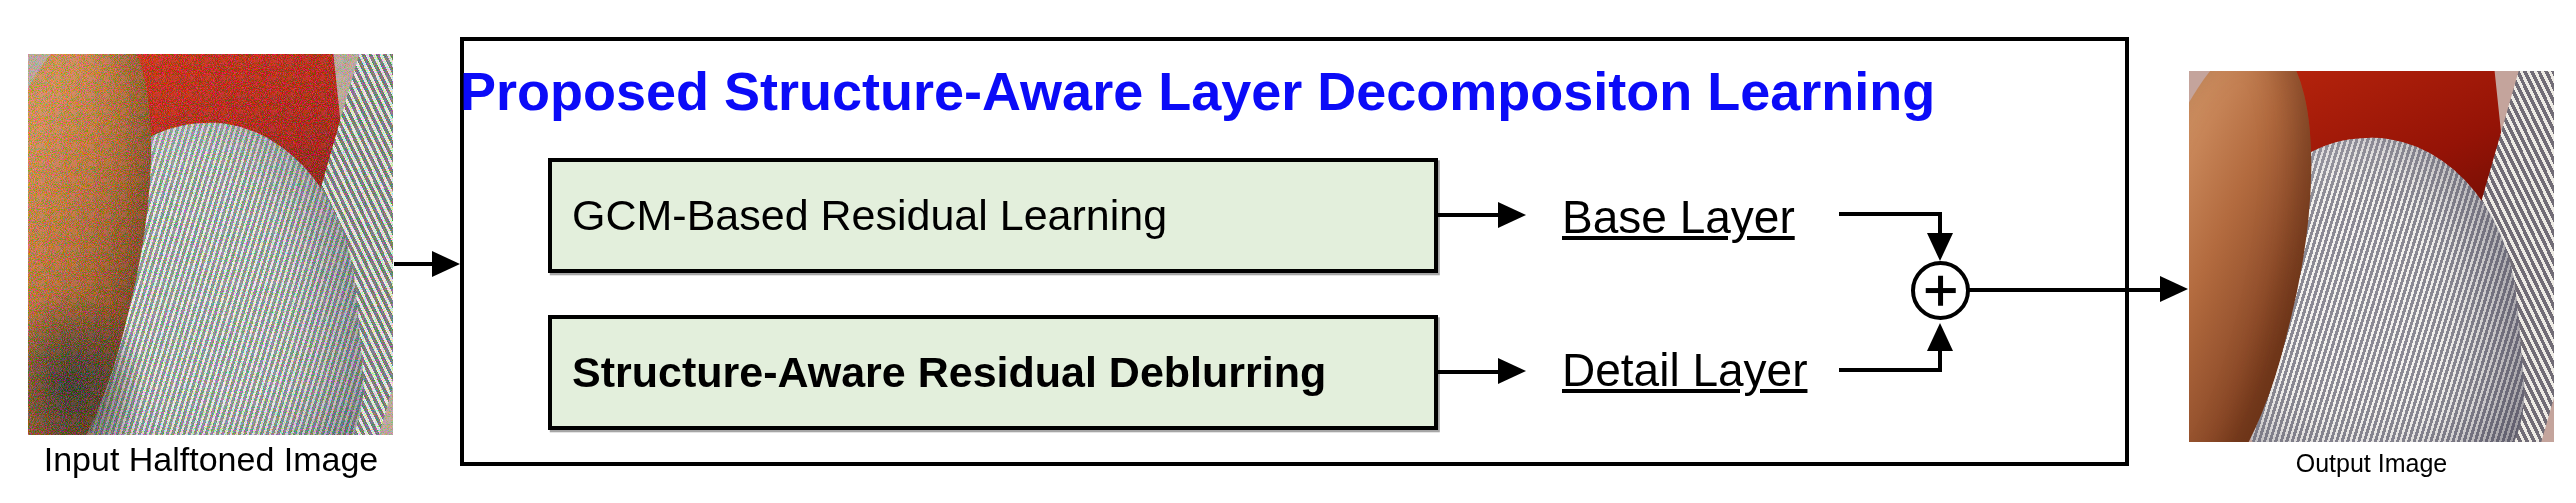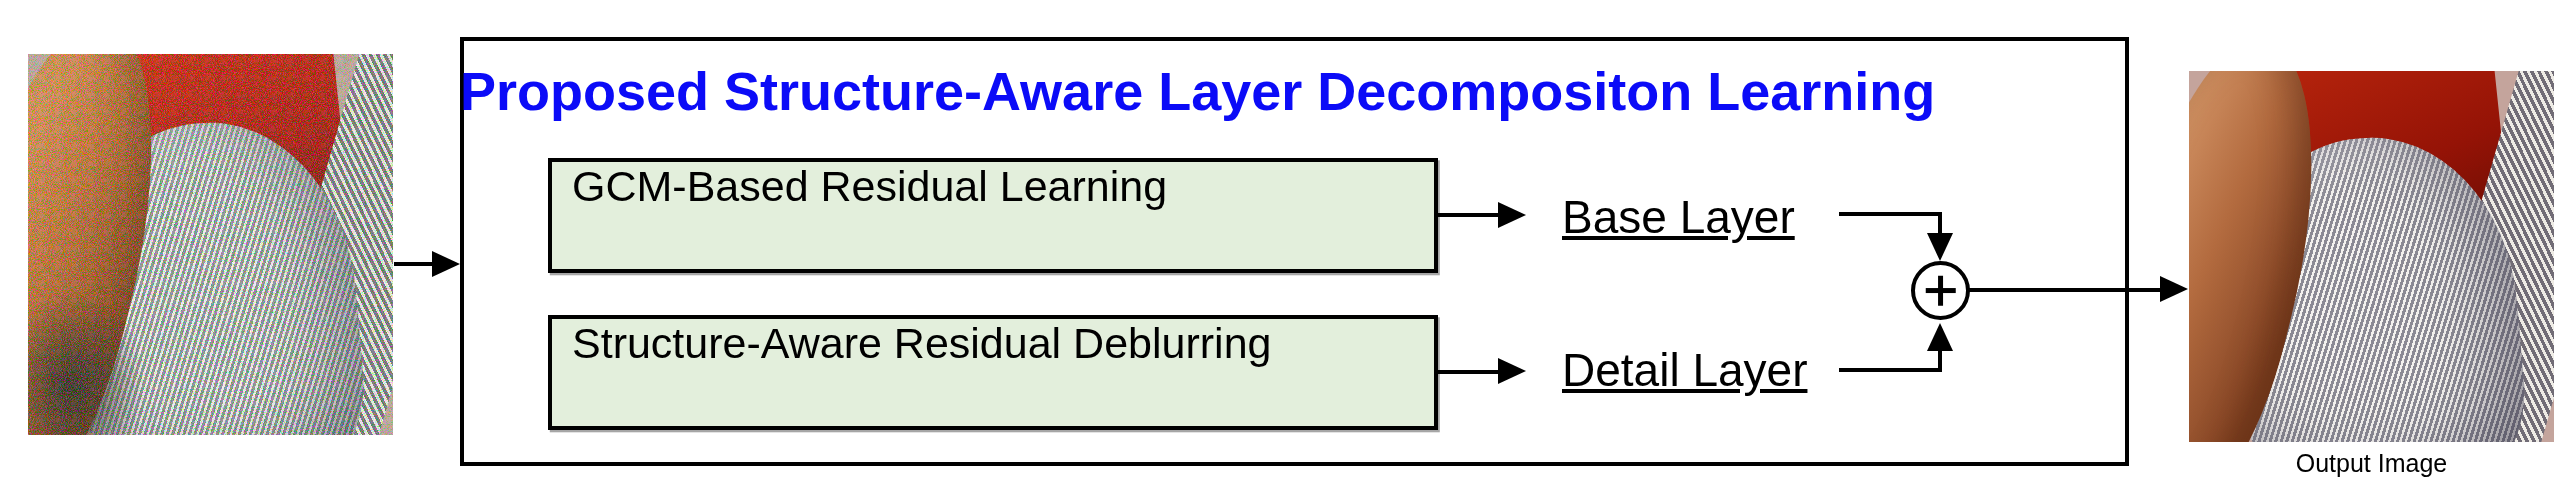--- a/index.html
+++ b/index.html
@@ -41,25 +41,25 @@
   .caption.input-cap{left:10.5px;top:442px;width:401px;}
   .caption.output-cap{left:2171px;top:446px;width:401px;font-size:25px;}
   
   .bigbox{position:absolute;left:460px;top:37px;width:1669px;height:429px;
     border:4.1px solid #000;box-sizing:border-box;background:#fff;}
   .title{position:absolute;left:460px;top:60px;width:1355px;
     text-align:center;font-size:54px;font-weight:bold;color:#0b0bf7;
     letter-spacing:0px;white-space:nowrap;}
   .gbox{position:absolute;left:548px;width:890px;height:115px;
     background:#e3efdc;border:4.7px solid #000;box-sizing:border-box;
-    display:flex;align-items:flex-start;padding-left:20px;
+    display:flex;align-items:center;padding-left:20px;
     font-size:43px;color:#000;white-space:nowrap;
     box-shadow:1.8px 2.3px 0 rgba(0,0,0,.35);}
   .gbox.b1{top:158px;}
-  .gbox.b2{top:315px;}
+  .gbox.b2{top:315px;font-weight:bold;}
   
   .flowlabel{position:absolute;font-size:46px;line-height:46px;color:#000;white-space:nowrap;text-decoration:underline;}
   .lab-base{left:1562px;top:194px;}
   .lab-detail{left:1562px;top:347px;}
   
   .hline,.vline{position:absolute;background:#000;}
   .hline{height:4.1px;}
   .vline{width:4.1px;}
   .ah{position:absolute;width:0;height:0;}
   .ah.right{border-top:13.5px solid transparent;border-bottom:13.5px solid transparent;border-left:28px solid #000;}
@@ -87,20 +87,21 @@
       <div class="shape shape-shadowbl"></div>
       <svg class="noise" width="365" height="381" xmlns="http://www.w3.org/2000/svg" viewBox="0 0 624 650">
         <filter id="nz" x="0" y="0" width="100%" height="100%">
           <feTurbulence type="fractalNoise" baseFrequency="0.55" numOctaves="2" seed="7" stitchTiles="stitch"></feTurbulence>
           <feColorMatrix type="saturate" values="6"></feColorMatrix>
         </filter>
         <rect width="624" height="650" filter="url(#nz)"></rect>
       </svg>
     </div>
   </div>
+  <div class="caption input-cap">Input Halftoned Image</div>
 
   <div class="hline" style="left:394px;top:262px;width:41px;"></div>
   <div class="ah right" style="left:432px;top:251px;"></div>
 
   <div class="bigbox"></div>
   <div class="title">Proposed Structure-Aware Layer Decompositon Learning</div>
 
   <div class="gbox b1">
     <span>GCM-Based Residual Learning</span>
   </div>

